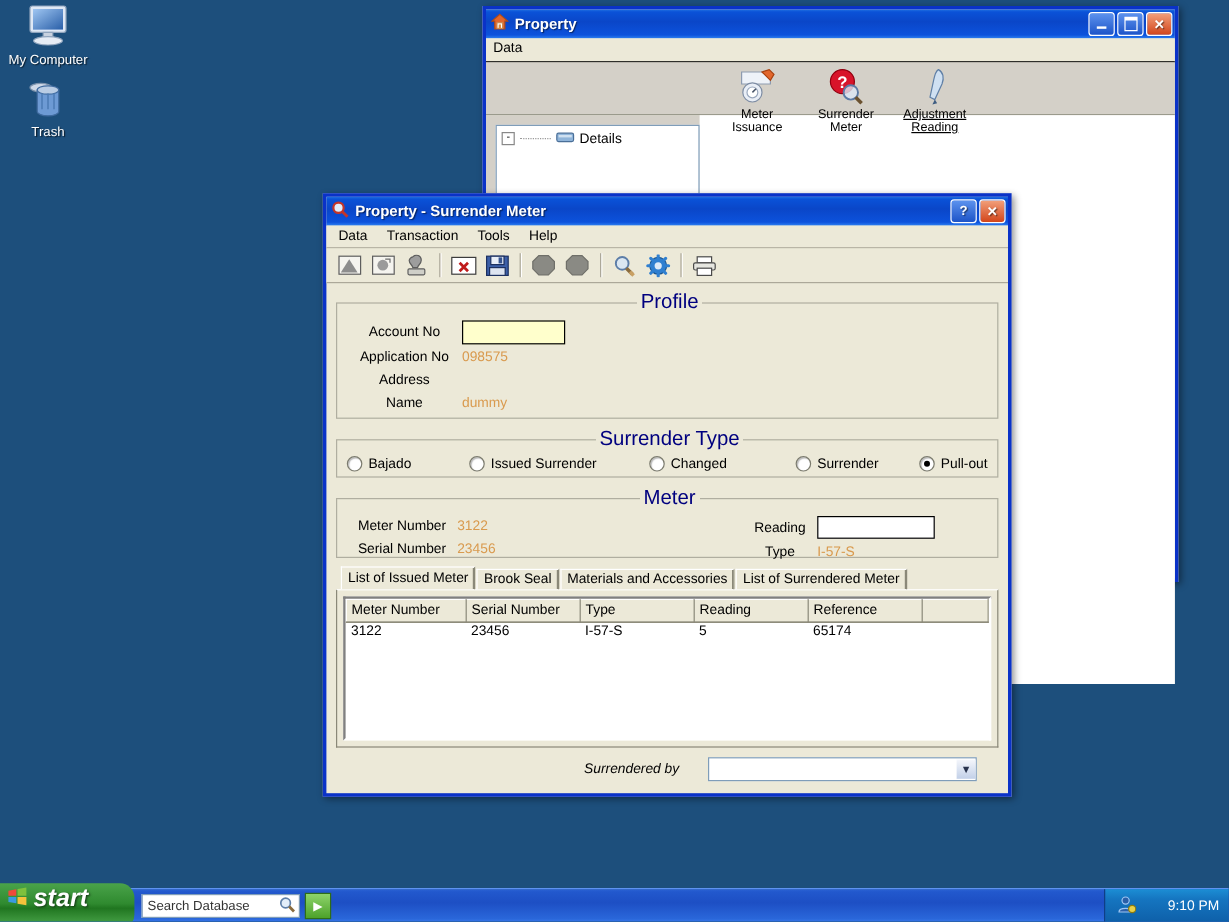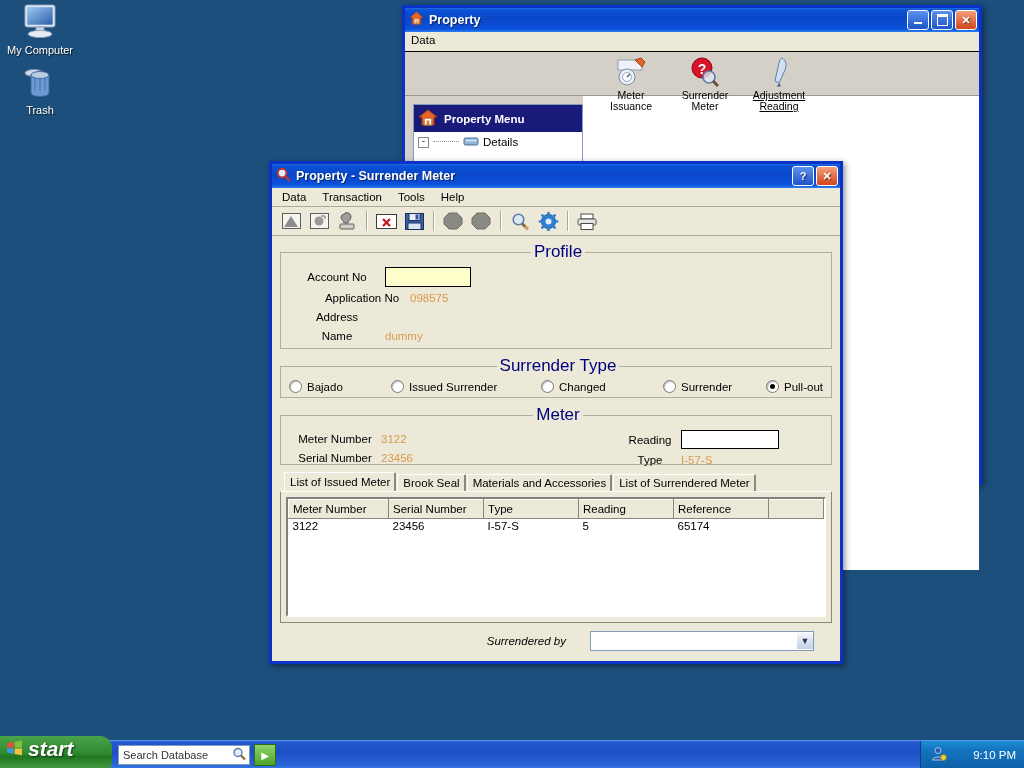--- a/index.html
+++ b/index.html
@@ -255,30 +255,20 @@
     <div class="menubar">
       <span>Data</span>
     </div>
 
     <div class="greyband"></div>
 
     <div class="body">
       <div class="whitearea"></div>
 
       <div class="prop-menu-panel">
-        <div class="prop-menu-head">
-          <span>
-            <svg width="20" height="20" viewBox="0 0 20 20">
-              <path d="M10 2 L19 9 H16 V17 H4 V9 H1 Z" fill="#e2662c" stroke="#a8410f"></path>
-              <rect x="6.5" y="10.5" width="7" height="6.5" fill="#fff" stroke="#c98a50"></rect>
-              <rect x="8.5" y="12.5" width="3" height="4.5" fill="#d98a3c"></rect>
-            </svg>
-          </span>
-          <span>Property Menu</span>
-        </div>
         <div class="prop-tree-row">
           <span class="tree-box">-</span>
           <span class="tree-dots"></span>
           <span>
             <svg width="16" height="12" viewBox="0 0 16 12">
               <rect x="1" y="3" width="14" height="7" rx="1.5" fill="#8fb4d9" stroke="#4a6f98"></rect>
               <rect x="2.5" y="4.5" width="11" height="2" fill="#cfe0f0"></rect>
             </svg>
           </span>
           <span>Details</span>
@@ -420,21 +410,21 @@
 
     <div class="dlg-body">
 
       <fieldset class="grp" style="height:95px;">
         <legend>Profile</legend>
         <div class="frow" style="height:22px;">
           <span class="flabel" style="width:96px;">Account No</span>
           <span class="inputbox" style="width:84px;height:18px;"></span>
         </div>
         <div class="frow">
-          <span class="flabel" style="width:96px;margin-left:25px;">Application No</span>
+          <span class="flabel" style="width:96px;">Application No</span>
           <span class="fval">098575</span>
         </div>
         <div class="frow">
           <span class="flabel" style="width:96px;">Address</span>
           <span class="fval"></span>
         </div>
         <div class="frow">
           <span class="flabel" style="width:96px;">Name</span>
           <span class="fval">dummy</span>
         </div>

